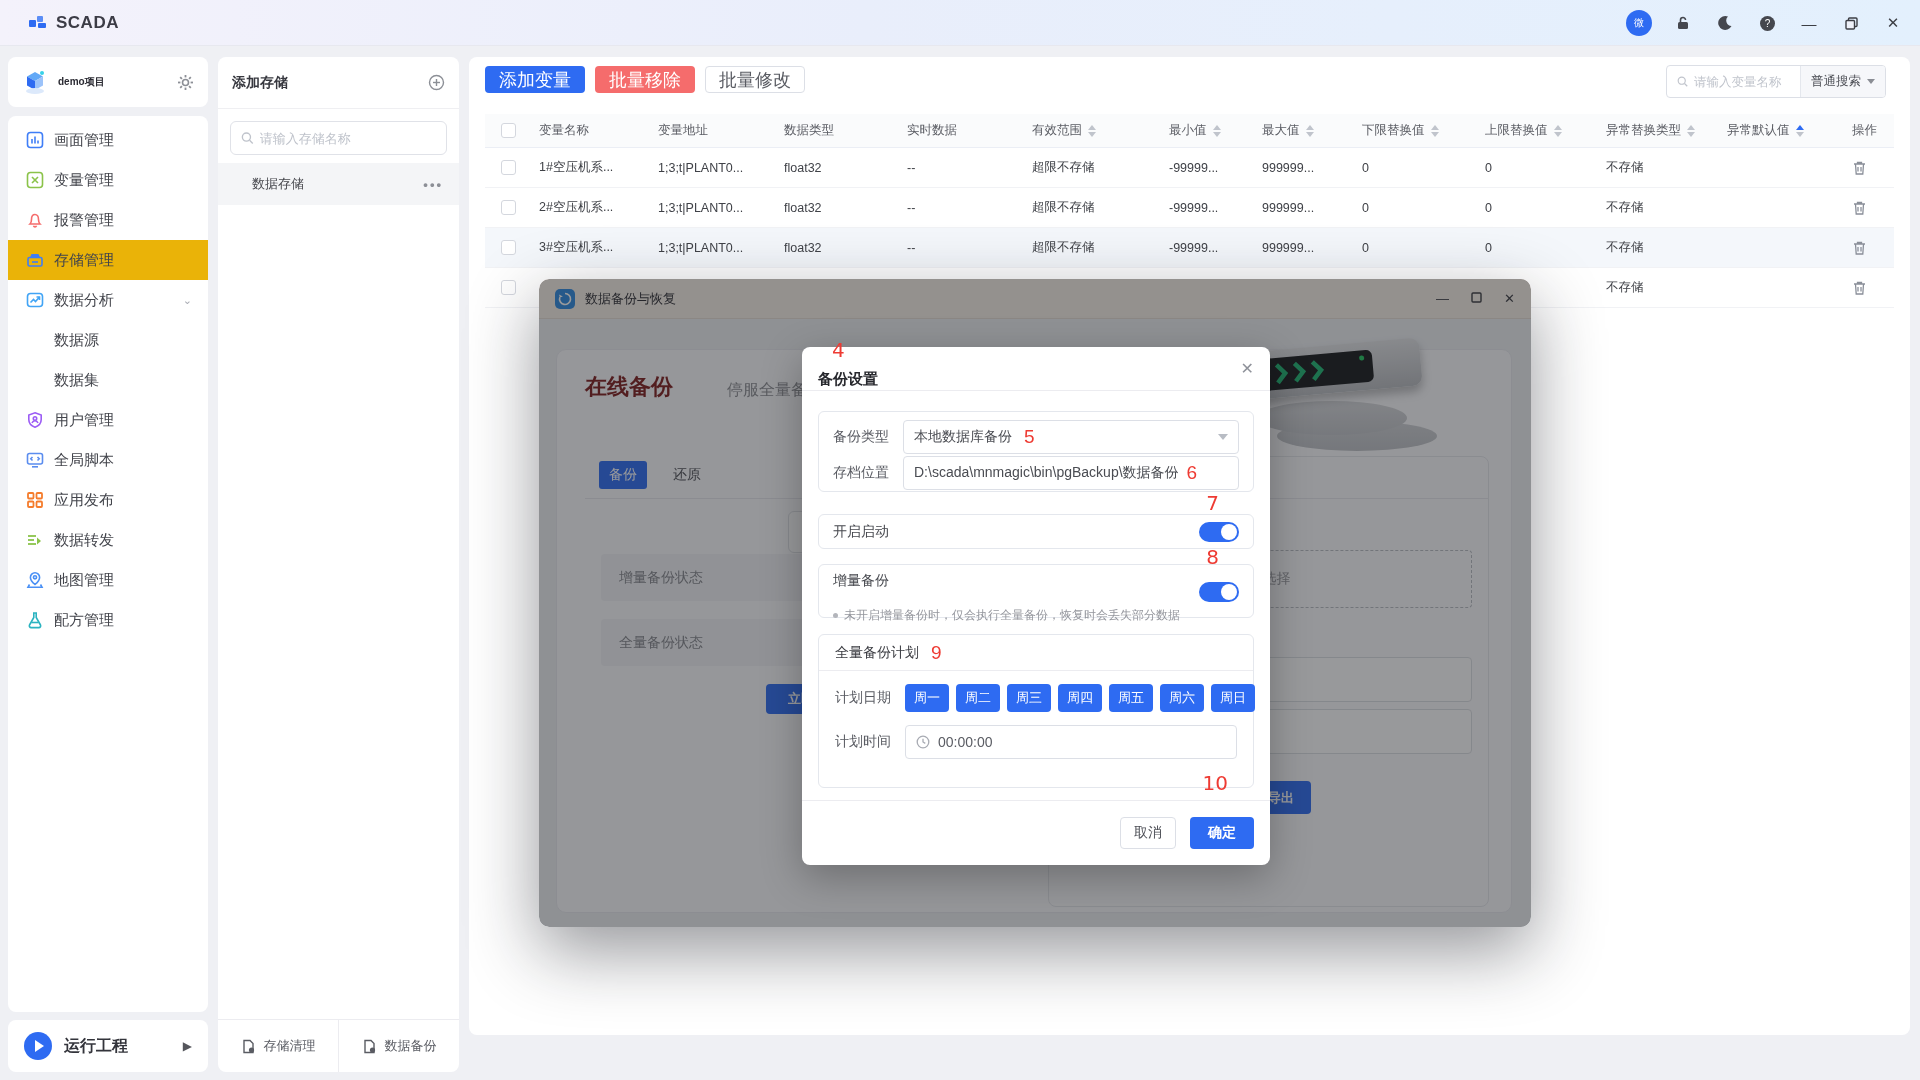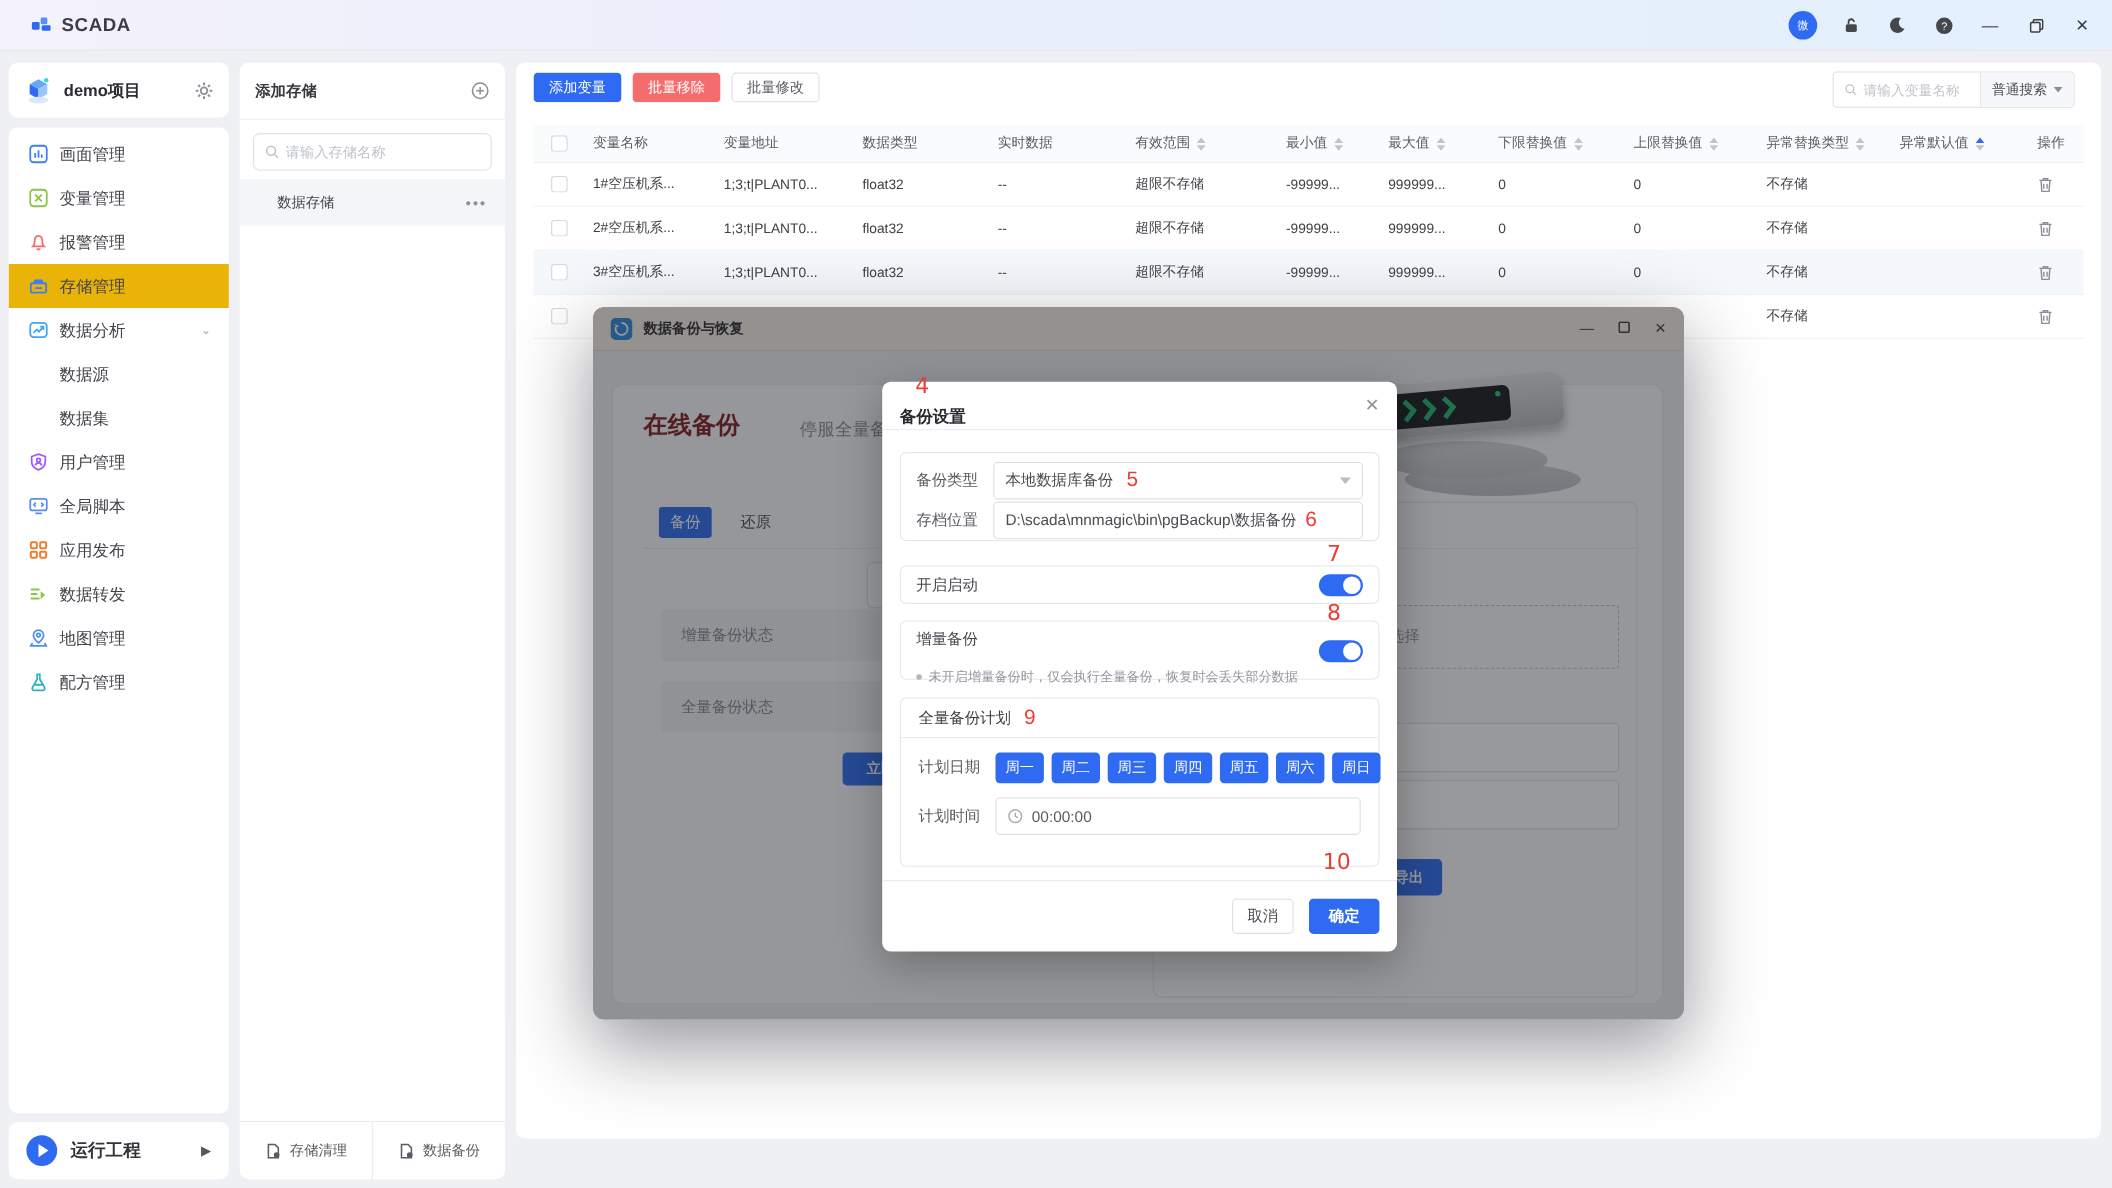--- a/index.html
+++ b/index.html
@@ -20,21 +20,21 @@
   .tb-ic{ width:22px; height:22px; display:flex; align-items:center; justify-content:center; color:#4b4d55; cursor:pointer; }
   .wechat-circle{ width:26px; height:26px; border-radius:50%; background:var(--accent); color:#fff; font-size:10px;
     display:flex; align-items:center; justify-content:center; }
   .winctl{ font-size:15px; color:#3c3e44; }
 
   
   .card{ position:absolute; background:#fff; border-radius:8px; }
 
   
   .project-card{ left:8px; top:57px; width:200px; height:50px; display:flex; align-items:center; padding:0 14px; gap:10px; }
-  .project-name{ font-size:15px; font-weight:700; color:#2b2b33; flex:1; }
+  .project-name{ font-size:10px; font-weight:700; color:#2b2b33; flex:1; }
   .menu-card{ left:8px; top:116px; width:200px; height:896px; padding-top:4px; }
   .menu-item{ height:40px; display:flex; align-items:center; padding-left:18px; position:relative; cursor:pointer; color:#43454c; }
   .menu-item .mi-label{ font-size:15px; margin-left:10px; }
   .menu-item.active{ background:#eab308; }
   .menu-item.sub .mi-label{ margin-left:28px; }
   .mi-ic{ width:18px; height:18px; flex:0 0 18px; display:flex; align-items:center; justify-content:center; }
   .mi-chevron{ position:absolute; right:16px; color:#a8abb3; font-size:11px; }
   .run-card{ left:8px; top:1020px; width:200px; height:52px; display:flex; align-items:center; padding:16px 16px; gap:12px; }
   .run-label{ font-size:16px; color:#33343b; font-weight:600; flex:1; }
   .run-arrow{ color:#55565c; font-size:12px; }
@@ -51,21 +51,21 @@
   .sp-item{ height:42px; background:#f4f5f7; display:flex; align-items:center; padding:0 16px 0 34px; cursor:pointer; }
   .sp-item-label{ font-size:13px; color:#46474d; flex:1; }
   .sp-more{ color:#8c8f96; letter-spacing:2px; font-weight:700; }
   .sp-footer{ margin-top:auto; height:53px; border-top:1px solid #ececf0; display:flex; }
   .sp-foot-btn{ flex:1; display:flex; align-items:center; justify-content:center; gap:8px; font-size:13px; color:#5a5c63; cursor:pointer; }
   .sp-foot-btn + .sp-foot-btn{ border-left:1px solid #ececf0; }
 
   
   .main-card{ left:469px; top:57px; width:1441px; height:978px; }
   .toolbar{ position:absolute; left:16px; top:9px; display:flex; gap:10px; }
-  .btn{ height:27px; padding:0 13px; border-radius:4px; font-size:13px; display:flex; align-items:center; cursor:pointer; border:1px solid transparent; }
+  .btn{ height:27px; padding:0 13px; border-radius:4px; font-size:18px; display:flex; align-items:center; cursor:pointer; border:1px solid transparent; }
   .btn-blue{ background:var(--accent); color:#fff; }
   .btn-red{ background:var(--danger); color:#fff; }
   .btn-plain{ background:#fff; color:#5a5c63; border-color:#dcdfe6; }
   .var-search{ position:absolute; right:24px; top:8px; height:33px; border:1px solid #dcdfe6; border-radius:4px; display:flex; align-items:stretch; overflow:hidden; background:#fff; }
   .vs-input{ display:flex; align-items:center; gap:6px; padding:0 10px; width:133px; }
   .vs-input input{ border:none; outline:none; width:100%; font-size:12.5px; background:transparent; color:#333; }
   .vs-input input::placeholder{ color:#c0c4cc; }
   .vs-select{ display:flex; align-items:center; gap:6px; padding:0 10px; border-left:1px solid #e4e7ed; background:#f6f7fa; color:#4d4f56; font-size:12.5px; cursor:pointer; }
   .vs-caret{ width:0; height:0; border-left:4px solid transparent; border-right:4px solid transparent; border-top:5px solid #8a8d94; }
 
@@ -83,21 +83,21 @@
   .sorter{ display:inline-flex; flex-direction:column; gap:2px; margin-left:2px; }
   .car{ width:0; height:0; border-left:4px solid transparent; border-right:4px solid transparent; }
   .car.up{ border-bottom:5px solid #c0c4cc; } .car.dn{ border-top:5px solid #c0c4cc; }
   .car.up.on{ border-bottom-color:var(--accent); }
   .trash{ cursor:pointer; display:flex; align-items:center; }
 
   
   .bk-window{ position:absolute; left:539px; top:279px; width:992px; height:648px; border-radius:10px;
     overflow:hidden; box-shadow:0 24px 70px rgba(20,22,30,.45); background:#eef0f3; }
   .bk-titlebar{ height:40px; background:#f8f0e8; border-bottom:1px solid #e8ded4; display:flex; align-items:center; padding:0 16px; gap:10px; }
-  .bk-title{ font-size:13px; color:#2e2e33; font-weight:700; flex:1; }
+  .bk-title{ font-size:13px; color:#2e2e33; font-weight:400; flex:1; }
   .bk-ctl{ display:flex; gap:22px; color:#3a3b40; font-size:13px; align-items:center; }
   .bk-card{ position:absolute; left:17px; top:70px; width:956px; height:564px; background:#fbfbfd; border:1px solid #e9e9ee; border-radius:10px; }
   .bk-heading{ position:absolute; left:28px; top:22px; font-size:22px; font-weight:700; color:#7f1d1d; }
   .bk-subheading{ position:absolute; left:142px; top:30px; font-size:16px; color:#8b8c91;margin-left:28px; }
   .bk-tab{ position:absolute; top:111px; height:28px; padding:0 10px; display:flex; align-items:center; font-size:14px; border-radius:3px; }
   .bk-tab.active{ left:42px; background:var(--accent); color:#fff; }
   .bk-tab.plain{ left:106px; color:#4d4e54; }
   .bk-divider{ position:absolute; left:28px; top:148px; width:456px; height:1px; background:#e8e8ec; }
   .bk-input{ position:absolute; left:231px; top:161px; width:236px; height:42px; border:1px solid #dfe1e6; border-radius:6px; background:#fff; }
   .bk-status{ position:absolute; left:44px; width:440px; height:47px; background:#f2f3f6; border-radius:4px; display:flex; align-items:center; padding:0 18px; font-size:14px; color:#85868c; }

